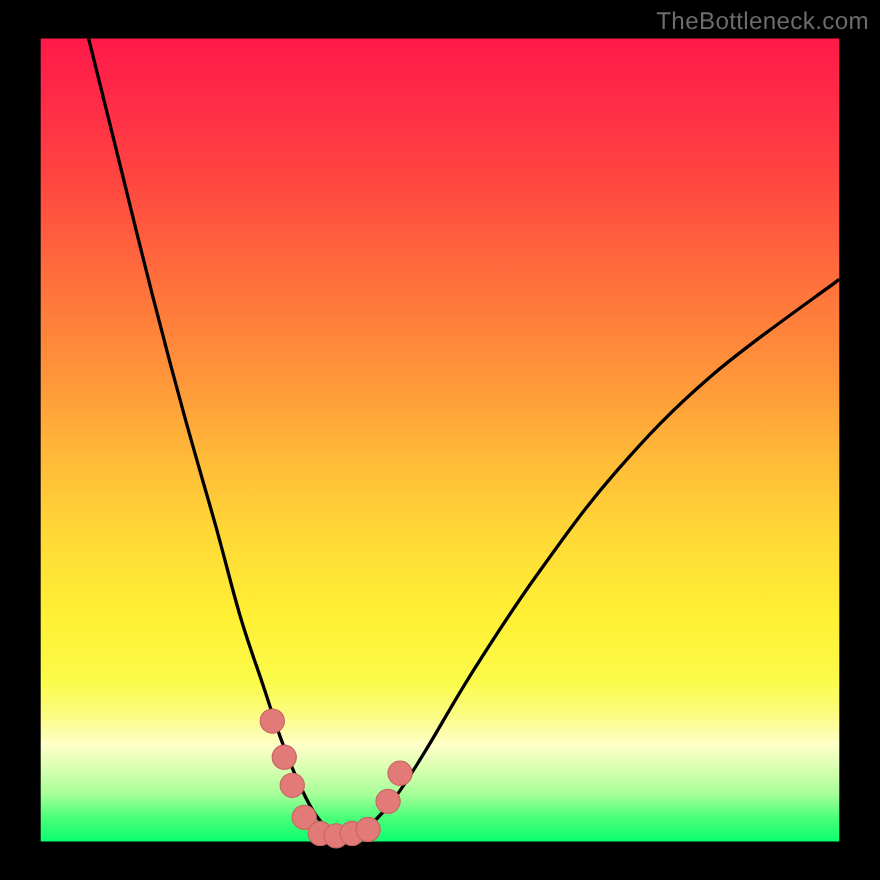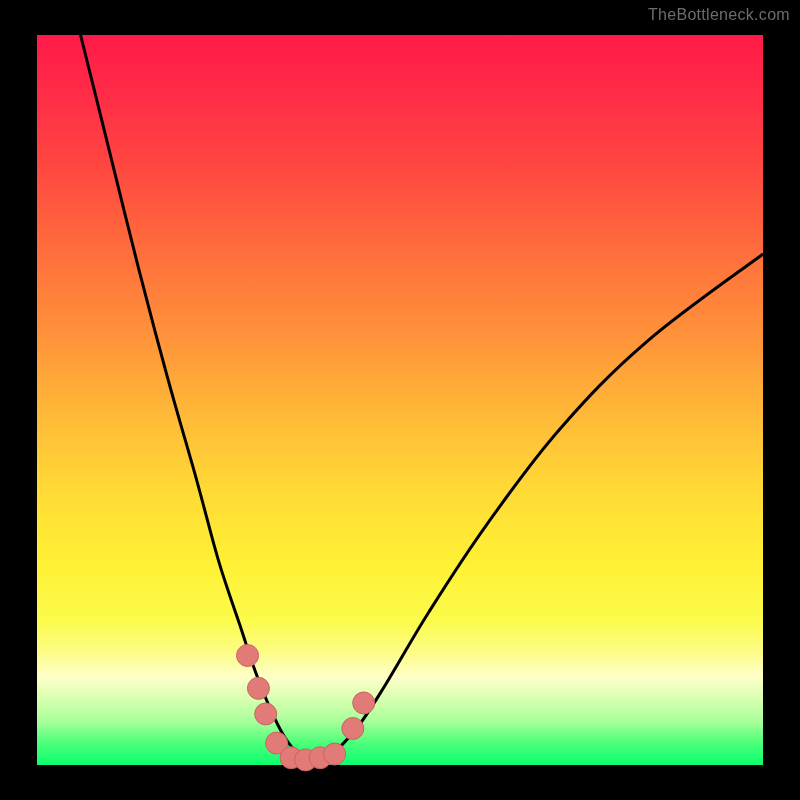--- a/index.html
+++ b/index.html
@@ -42,21 +42,21 @@
       #a9ff9a 94%,
       #4cff7a 97%,
       #0aff6e 100%
     );
   }
   .watermark {
     position: absolute;
     top: 6px;
     right: 10px;
     color: #6c6c6c;
-    font-size: 16px;
+    font-size: 22px;
     font-weight: 500;
     letter-spacing: 0.3px;
   }
   svg.curve {
     position: absolute;
     left: 0;
     top: 0;
     width: 726px;
     height: 730px;
     overflow: visible;

